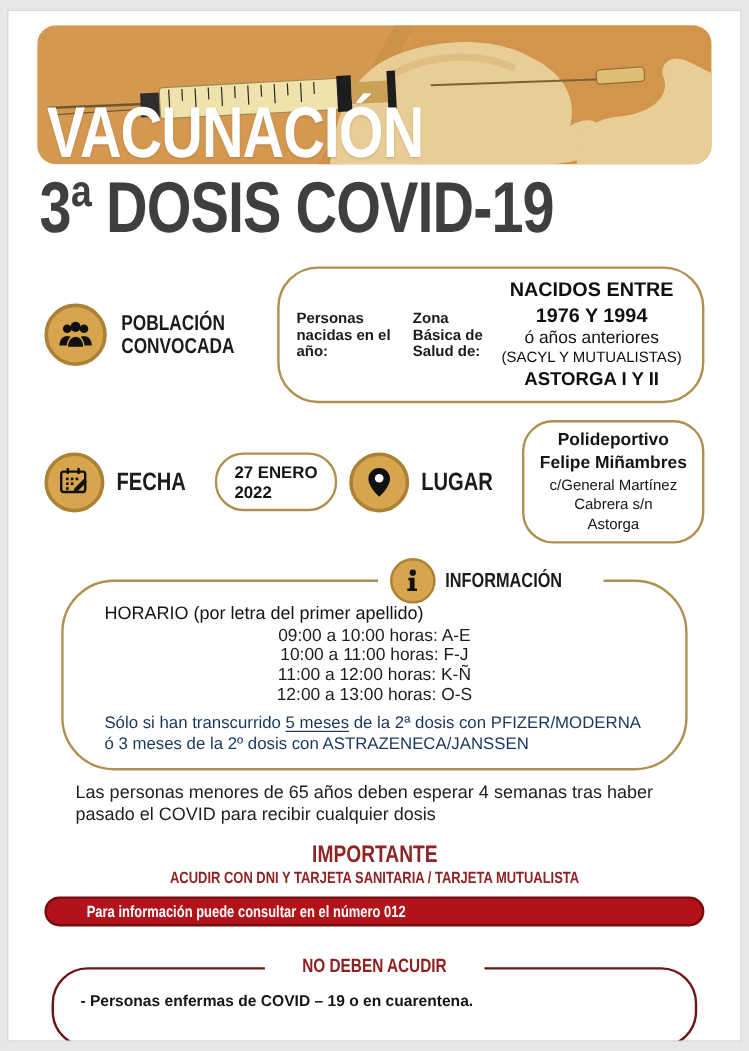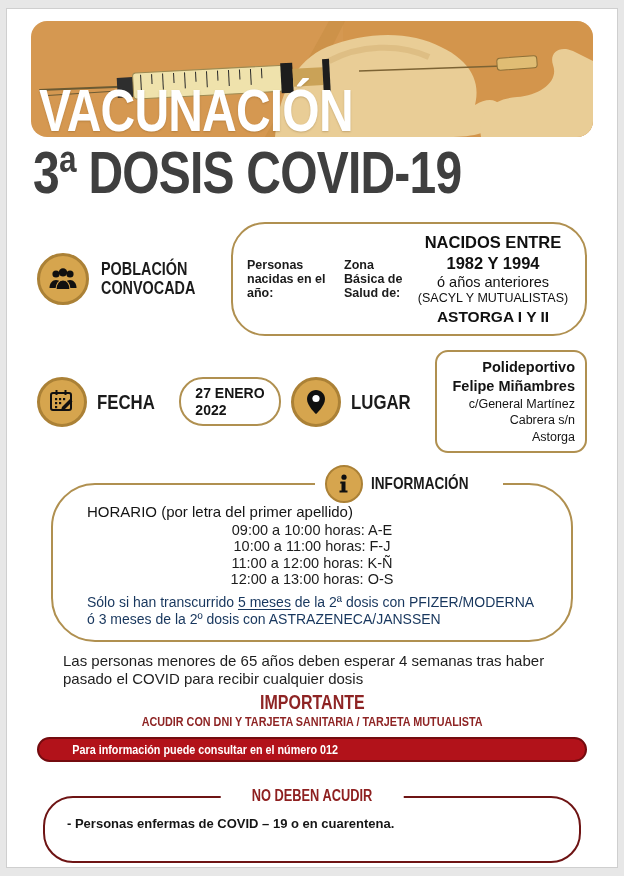--- a/index.html
+++ b/index.html
@@ -36,40 +36,40 @@
   .pv1 { font-size:16.5px; font-weight:bold; }
   .pv2 { font-size:14.5px; }
   .pv3 { font-size:12.5px; }
   .pv4 { font-size:15.5px; font-weight:bold; }
 
   
   .fl-row { display:flex; align-items:center; margin:14px 30px 0; gap:10px; }
   .fl-badge { width:50px; height:50px; }
   .fl-label { font-size:21px; }
   .fecha-box { padding:6px 14px; border-radius:24px; font-size:14px; font-weight:bold; color:#141414; line-height:1.2; }
-  .lugar-box { flex:1; text-align:right; padding:6px 10px; border-radius:13px; color:#141414; line-height:1.3; }
+  .lugar-box { flex:1; text-align:center; padding:6px 10px; border-radius:26px; color:#141414; line-height:1.3; }
   .lg1 { font-size:14.5px; font-weight:bold; }
   .lg2, .lg3 { font-size:12.5px; }
 
   
   .info-box { position:relative; margin:30px 44px 0; border:2px solid #b09050; border-radius:44px;
               padding:12px 28px 10px; }
   .info-legend { position:absolute; top:-20px; left:262px; background:#fff; padding:0 10px;
                  display:flex; align-items:center; gap:8px; }
   .info-badge { width:38px; height:38px; border-width:2px; }
   .info-label { font-size:17px; }
   .horario-line { font-size:15px; color:#141414; margin:6px 0 2px 6px; }
   .horario-line b { font-weight:normal; }
   .schedule { text-align:center; font-size:14.5px; color:#1c1c1c; line-height:16.5px; }
   .blue-note { margin:6px 0 2px 6px; color:#17365d; font-size:14px; line-height:17px; }
   .blue-note u { text-underline-offset:2px; }
 
   
   .covid-wait { margin:10px 56px 0; font-size:15px; color:#1e1e1e; line-height:18px; }
-  .importante { text-align:center; margin-top:4px; font-size:20px; font-weight:bold; color:#8e2424; line-height:20px; }
+  .importante { text-align:center; margin-top:14px; font-size:20px; font-weight:bold; color:#8e2424; line-height:20px; }
   .acudir { text-align:center; margin-top:2px; font-size:13.5px; font-weight:bold; color:#8e2424; line-height:15px; }
   .phone-bar { margin:8px 30px 0; height:25px; border-radius:13px; background:#b2121a; border:2px solid #740b0f;
                display:flex; align-items:center; }
   .phone-bar span { color:#fff; font-size:13.5px; font-weight:bold; }
 
   
   .noacudir-box { position:relative; margin:34px 36px 0; border:2px solid #6e1414; border-radius:30px;
                   padding:18px 22px 30px; }
   .noacudir-legend { position:absolute; top:-11px; left:50%; transform:translateX(-50%);
                      background:#fff; padding:0 16px; }
@@ -149,21 +149,21 @@
     <div class="pob-label lbl">
       <span class="cx">POBLACIÓN</span><br>
       <span class="cx">CONVOCADA</span>
     </div>
     <div class="gold-box pob-box">
       <div class="pob-fields">
         <div>Personas nacidas en el año:</div>
         <div>Zona Básica de Salud de:</div>
       </div>
       <div class="pob-values">
-        <div class="pv1">NACIDOS ENTRE 1982 Y 1994</div>
+        <div class="pv1">NACIDOS ENTRE 1976 Y 1994</div>
         <div class="pv2">ó años anteriores</div>
         <div class="pv3">(SACYL Y MUTUALISTAS)</div>
         <div class="pv4">ASTORGA I Y II</div>
       </div>
     </div>
   </div>
 
   <div class="fl-row">
     <div class="gold-badge fl-badge">
       <svg width="28" height="28" viewBox="0 0 28 28">

